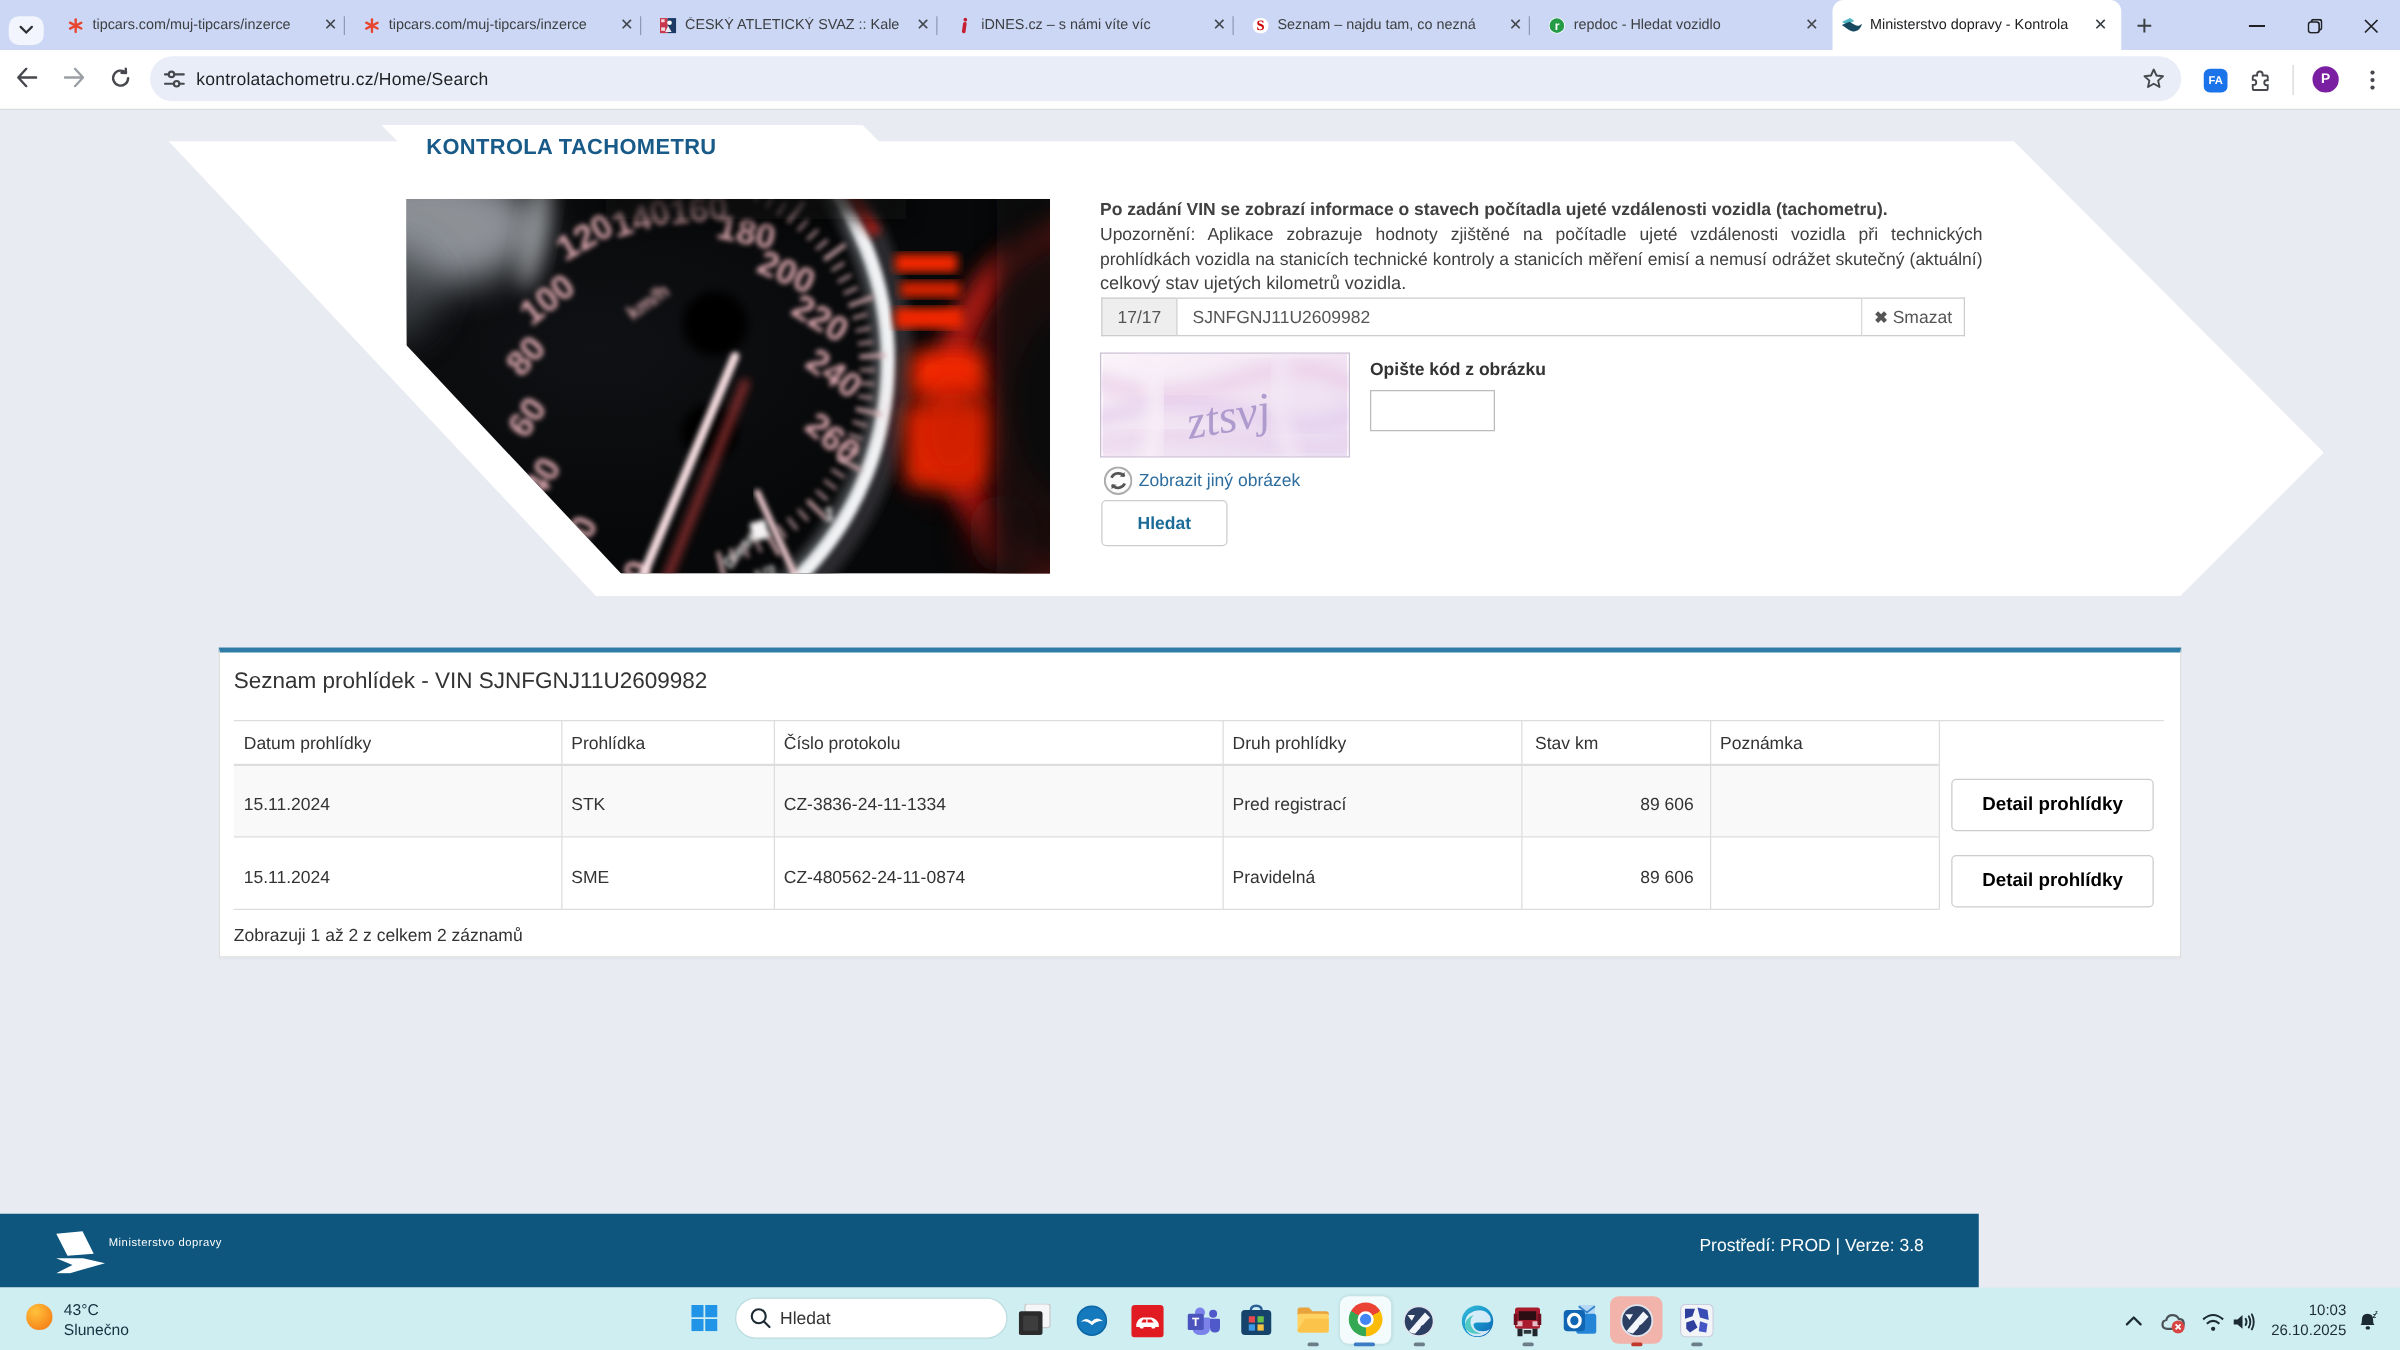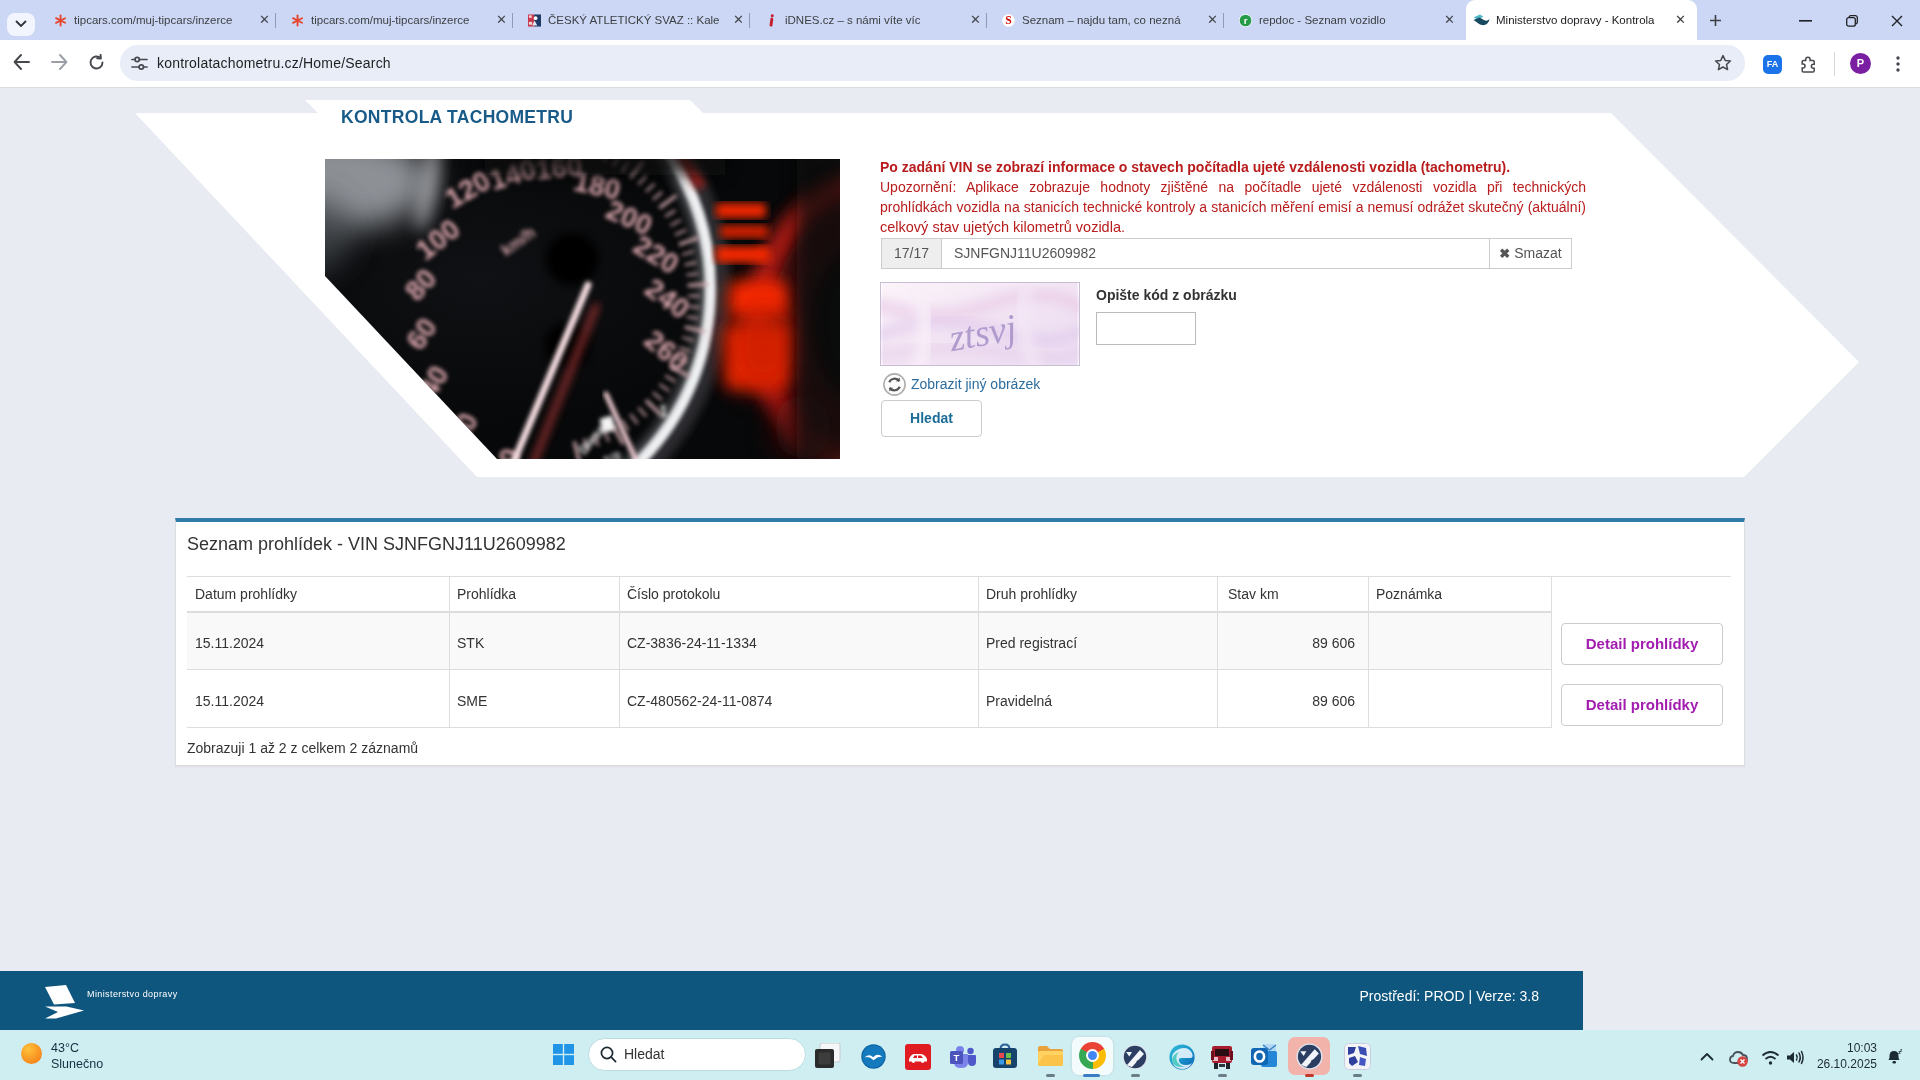--- a/index.html
+++ b/index.html
@@ -17,39 +17,39 @@
 #activetab { position:absolute; left:1466px; top:0px; width:231px; height:40px; background:#fff; border-radius:9px 9px 0 0; }
 #toolbar { position:absolute; left:0; top:40px; width:1920px; height:48px; background:#fff; }
 #omnibox { position:absolute; left:120px; top:5px; width:1625px; height:36px; border-radius:18px; background:#e9edf8; }
 .urltxt { position:absolute; left:157px; top:15px; font-size:14px; color:#1e2023; letter-spacing:.2px; }
 
 #whiteband { position:absolute; left:0; top:88px; width:1920px; height:392px; background:#ffffff;
   clip-path:polygon(135px 25px,318px 25px,305px 12px,690px 12px,703px 25px,1611px 25px,1859px 274px,1744px 389px,477px 389px); }
 #ptitle { position:absolute; left:341px; top:107px; font-size:17.5px; font-weight:bold; color:#185a88; letter-spacing:.3px; }
 #speedo { position:absolute; left:325px; top:159px; width:515px; height:300px;
   clip-path:polygon(0 0,515px 0,515px 300px,172px 300px,0 117px); }
-#rtext { position:absolute; left:880px; top:158px; width:706px; color:#b91c1c; }
+#rtext { position:absolute; left:880px; top:158px; width:706px; color:#404040; }
 #rtext .b1 { font-size:14px; font-weight:bold; line-height:19px; }
 #rtext .j { font-size:14px; line-height:20px; text-align:justify; text-align-last:justify; }
 #rtext .j2 { font-size:14.5px; line-height:20px; }
 #vinrow { position:absolute; left:881px; top:238px; width:691px; height:31px; display:flex; }
 #vinrow .add1 { width:60px; background:#eeeeee; border:1px solid #ccc; border-right:0; color:#555; font-size:14px; text-align:center; line-height:29px; }
 #vinrow .vin { flex:1; background:#fff; border:1px solid #ccc; color:#555; font-size:14px; line-height:29px; padding-left:12px; }
 #vinrow .add2 { width:82px; background:#fff; border:1px solid #ccc; border-left:0; color:#555; font-size:14px; line-height:29px; text-align:center; }
 #captcha { position:absolute; left:880px; top:282px; width:200px; height:84px; border:1px solid #c9bdd4; }
 #opiste { position:absolute; left:1096px; top:287px; font-size:14px; font-weight:bold; color:#333; }
 #codein { position:absolute; left:1096px; top:312px; width:100px; height:33px; background:#fff; border:1px solid #bbb; }
 #reloadlink { position:absolute; left:911px; top:376px; font-size:14px; color:#2d6d9e; }
 #hledat { position:absolute; left:881px; top:400px; width:101px; height:37px; background:#fff; border:1px solid #ccc; border-radius:4px; font-size:14px; font-weight:bold; color:#1b6d98; text-align:center; line-height:35px; }
 
 #panel { position:absolute; left:175px; top:518px; width:1570px; height:248px; background:#fff; border:1px solid #ddd; border-top:4px solid #2f7ca6; box-shadow:0 1px 1px rgba(0,0,0,.05); }
 #ptitle2 { position:absolute; left:11px; top:12px; font-size:18px; color:#333; }
 .cell { position:absolute; font-size:14px; color:#333; }
 #zobraz { position:absolute; left:11px; top:218px; font-size:14px; color:#333; }
-.dbtn { position:absolute; left:1374px; width:162px; height:42px; background:#fff; border:1px solid #ccc; border-radius:4px; font-size:15px; font-weight:bold; color:#a21caf; text-align:center; line-height:40px; }
+.dbtn { position:absolute; left:1374px; width:162px; height:42px; background:#fff; border:1px solid #ccc; border-radius:4px; font-size:15px; font-weight:bold; color:#000000; text-align:center; line-height:40px; }
 
 #footer { position:absolute; left:0; top:971px; width:1583px; height:59px; background:#0e567d; }
 #prostredi { position:absolute; right:44px; top:17px; font-size:14px; color:#fff; }
 #mdtxt { position:absolute; left:87px; top:18px; font-size:9px; color:#fff; letter-spacing:.4px; }
 #taskbar { position:absolute; left:0; top:1030px; width:1920px; height:50px; background:#cfeef2; }
 .tbtime { position:absolute; right:43px; font-size:12px; color:#1c2b33; text-align:right; }
 </style>
 </head>
 <body>
 <div id="screen">
@@ -121,21 +121,21 @@
         <div class="cls">✕</div>
  </div>
  <div class="tabsep" style="left:1223px"></div>
 
  <div class="tab" style="left:1229px">
   <svg class="fav" width="14" height="14" viewBox="0 0 14 14">
           <circle cx="7" cy="7" r="7" fill="#fff"></circle>
           <circle cx="7" cy="7" r="6.3" fill="#259b48"></circle>
           <text x="7.2" y="10.8" text-anchor="middle" font-size="10.5" font-weight="bold" fill="#fff" font-family="Liberation Sans">r</text>
         </svg>
-  <div class="ttl">repdoc - Seznam vozidlo</div>
+  <div class="ttl">repdoc - Hledat vozidlo</div>
         <div class="cls">✕</div>
  </div>
 
  <div id="activetab">
   <svg class="abs" style="left:7px;top:14px" width="17" height="13" viewBox="0 0 17 13">
           <path d="M0.5 3.6 L7 0.4 L10.5 2.8 L4.5 5.6 Z" fill="#52b7c6"></path>
           <path d="M0.5 6 L6.5 3.4 L11 6 C13 7.2 15 6.6 16.5 5 C16 9 12.4 11.8 8.7 11 C5.6 10.3 4 8.2 0.5 6 Z" fill="#16485f"></path>
         </svg>
   <div style="position:absolute;left:30px;top:14px;width:168px;font-size:11.5px;color:#202124;white-space:nowrap;overflow:hidden;">Ministerstvo dopravy - Kontrola</div>
   <div class="cls" style="position:absolute;right:8px;top:11px;width:17px;height:17px;color:#3c4043;font-size:13px;text-align:center;line-height:17px;">✕</div>

